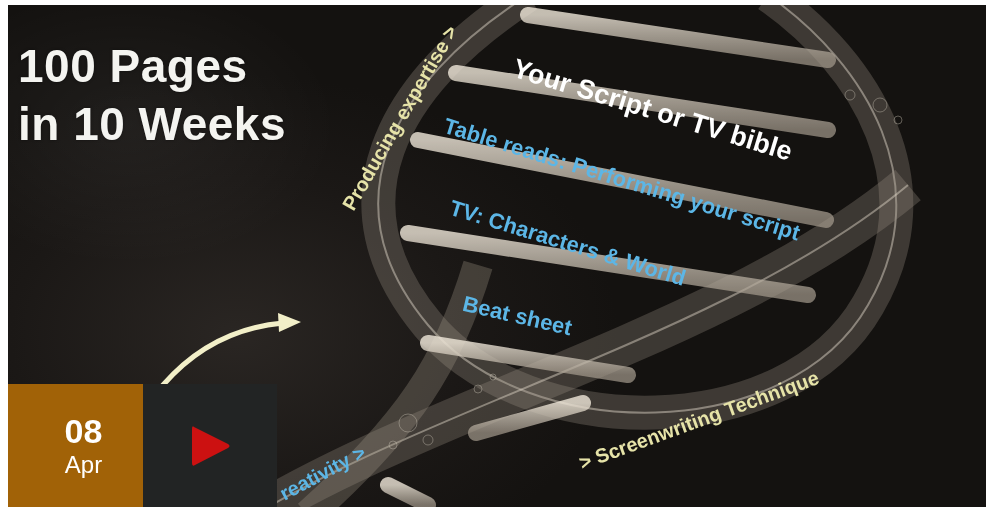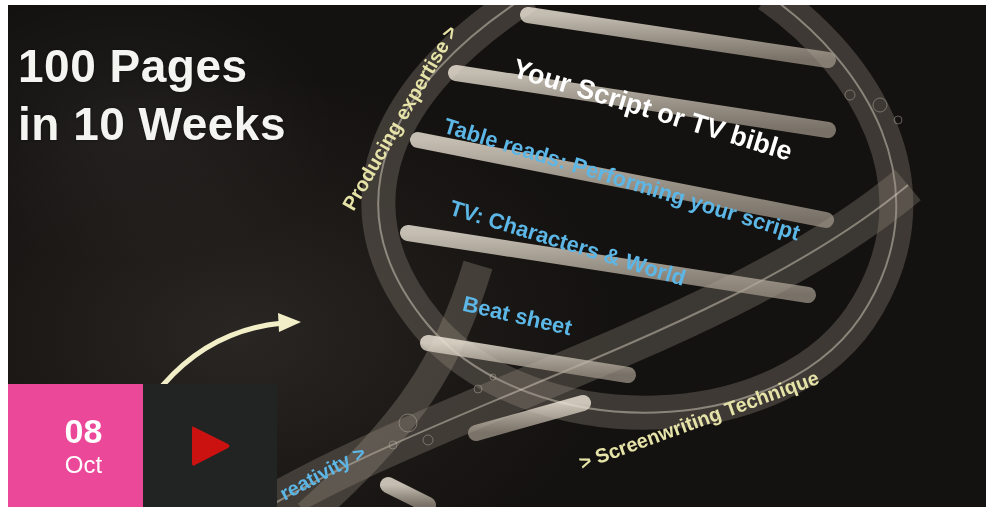--- a/index.html
+++ b/index.html
@@ -8,21 +8,21 @@
     background:radial-gradient(ellipse 380px 260px at 230px 330px,#2a2623 0%,#1b1816 60%,#141210 100%),#161412;}
   .card::after{content:"";position:absolute;inset:0;
     background:radial-gradient(ellipse 300px 200px at 120px 120px,rgba(255,255,255,0.05),transparent 70%);pointer-events:none;}
   .title{position:absolute;left:10px;top:32px;color:#f4f4f0;font-weight:bold;font-size:46px;line-height:58px;letter-spacing:0.5px;
     text-shadow:0 0 3px rgba(0,0,0,0.6);}
   .helix{position:absolute;left:0;top:0;width:978px;height:502px;}
   .lbl{position:absolute;font-weight:bold;white-space:nowrap;transform-origin:left top;}
   .white{color:#ffffff;font-size:27px;}
   .blue{color:#5cb6e6;font-size:22px;}
   .yellow{color:#e6e3a8;font-size:20px;}
-  .datebox{position:absolute;left:8px;top:384px;width:151px;height:123px;background:#ec4899;
+  .datebox{position:absolute;left:8px;top:384px;width:151px;height:123px;background:#a16207;
     display:flex;flex-direction:column;align-items:center;justify-content:center;color:#fff;}
   .day{font-size:34px;font-weight:bold;line-height:38px;}
   .mon{font-size:24px;line-height:30px;}
   .playbox{position:absolute;left:143px;top:384px;width:134px;height:123px;background:#222424;
     display:flex;align-items:center;justify-content:center;cursor:pointer;}
 </style>
 </head>
 <body>
 
 <div class="card">
@@ -74,20 +74,20 @@
   <div class="lbl blue" style="left:440px;top:108px;transform:rotate(17deg);">Table reads: Performing your script</div>
   <div class="lbl blue" style="left:446px;top:190px;transform:rotate(17deg);">TV: Characters &amp; World</div>
   <div class="lbl blue" style="left:458px;top:286px;transform:rotate(13deg);">Beat sheet</div>
   <div class="lbl yellow" style="left:330px;top:198px;transform:rotate(-60deg);">Producing expertise &gt;</div>
   <div class="lbl yellow" style="left:568px;top:448px;transform:rotate(-20deg);">&gt; Screenwriting Technique</div>
   <div class="lbl blue" style="left:268px;top:480px;transform:rotate(-28deg);font-size:20px;">reativity &gt;</div>
 </div>
 
 <div class="datebox">
   <div class="day">08</div>
-  <div class="mon">Oct</div>
+  <div class="mon">Apr</div>
 </div>
 
 <div class="playbox">
   <svg width="44" height="48" viewBox="0 0 44 48">
     <path d="M6 5 Q4 3 4 7 L4 41 Q4 45 7 43 L40 26 Q43 24 40 22 Z" fill="#cc1111"></path>
   </svg>
 </div>
 
 </body></html>

